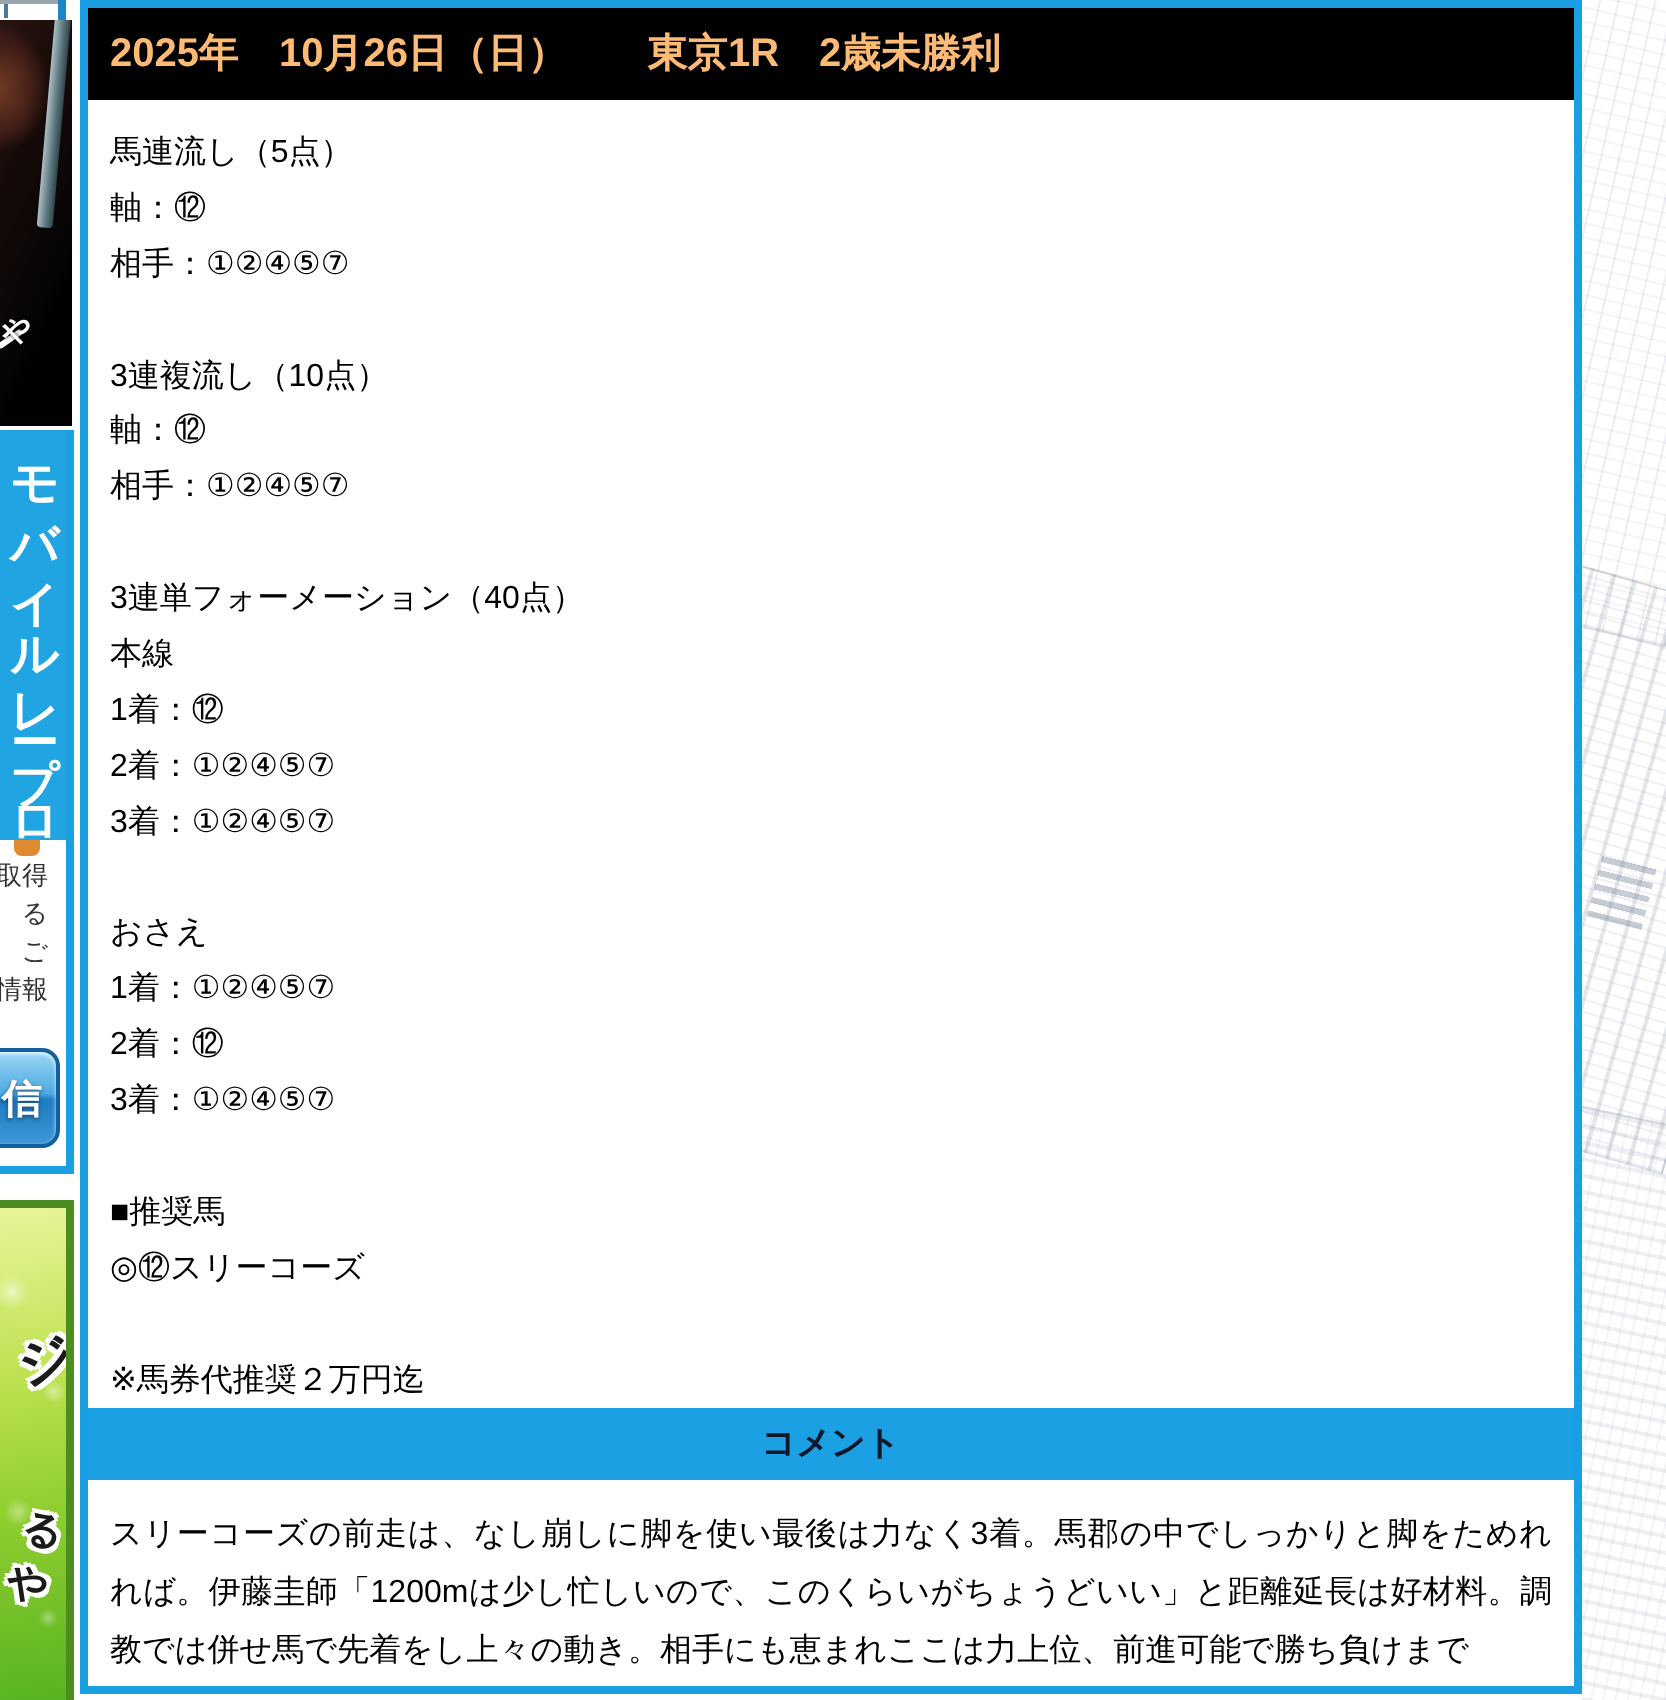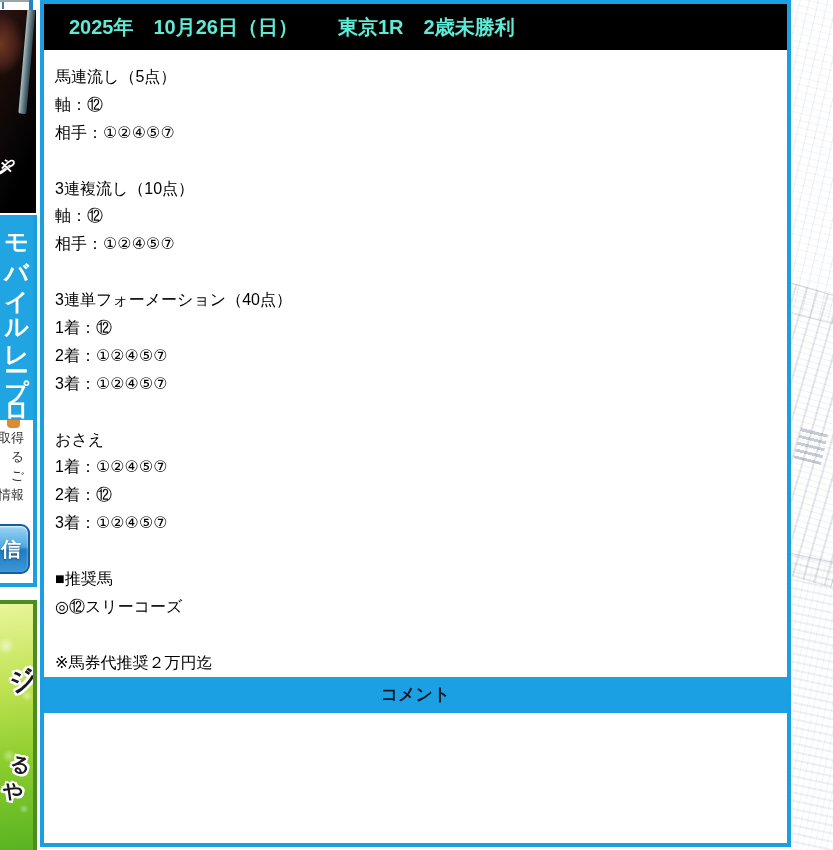--- a/index.html
+++ b/index.html
@@ -86,22 +86,22 @@
   .green-t1 { position:absolute; left:9px; top:58px; font-size:27px; transform:rotate(-12deg); }
   .green-t2 { position:absolute; left:7px; top:138px; font-size:20px; transform:rotate(16deg);
       writing-mode:vertical-rl; text-orientation:upright; letter-spacing:4px; }
 
   
   .main-box {
     position:absolute; left:40px; top:0; width:751px; height:847px; box-sizing:border-box;
     border:4px solid #1b9fe3; background:#fff; overflow:hidden;
   }
   .main-header {
-    height:46px; background:#000; color:#5eead4; font-size:20px; font-weight:bold;
-    line-height:46px; padding-left:25px; white-space:pre; overflow:hidden;
+    height:46px; background:#000; color:#fdba74; font-size:20px; font-weight:bold;
+    line-height:46px; padding-left:11px; white-space:pre; overflow:hidden;
   }
   .content { padding:13px 28px 0 11px; font-size:16px; }
   .bline { height:27.9px; line-height:27.9px; white-space:pre; }
   .bgap  { height:27.9px; }
   .comment-bar {
     height:36px; background:#1ba1e3; color:#0f172a; font-size:17px; font-weight:bold;
     text-align:center; line-height:36px; cursor:pointer;
   }
   .comment-text { padding:14px 11px 0 11px; font-size:16px; line-height:28.6px; text-align:justify; }
 </style>
@@ -158,35 +158,37 @@
       <div class="bline">軸：⑫</div>
       <div class="bline">相手：①②④⑤⑦</div>
       <div class="bgap"></div>
 
       <div class="bline">3連複流し（10点）</div>
       <div class="bline">軸：⑫</div>
       <div class="bline">相手：①②④⑤⑦</div>
       <div class="bgap"></div>
 
       <div class="bline">3連単フォーメーション（40点）</div>
+      <div class="bline">本線</div>
       <div class="bline">1着：⑫</div>
       <div class="bline">2着：①②④⑤⑦</div>
       <div class="bline">3着：①②④⑤⑦</div>
       <div class="bgap"></div>
 
       <div class="bline">おさえ</div>
       <div class="bline">1着：①②④⑤⑦</div>
       <div class="bline">2着：⑫</div>
       <div class="bline">3着：①②④⑤⑦</div>
       <div class="bgap"></div>
 
       <div class="bline">■推奨馬</div>
       <div class="bline">◎⑫スリーコーズ</div>
       <div class="bgap"></div>
 
       <div class="bline">※馬券代推奨２万円迄</div>
     </div>
 
     <div class="comment-bar">コメント</div>
 
+    <div class="comment-text">スリーコーズの前走は、なし崩しに脚を使い最後は力なく3着。馬郡の中でしっかりと脚をためれれば。伊藤圭師「1200mは少し忙しいので、このくらいがちょうどいい」と距離延長は好材料。調教では併せ馬で先着をし上々の動き。相手にも恵まれここは力上位、前進可能で勝ち負けまで</div>
   </div>
 
 </div>
 
 </body></html>

